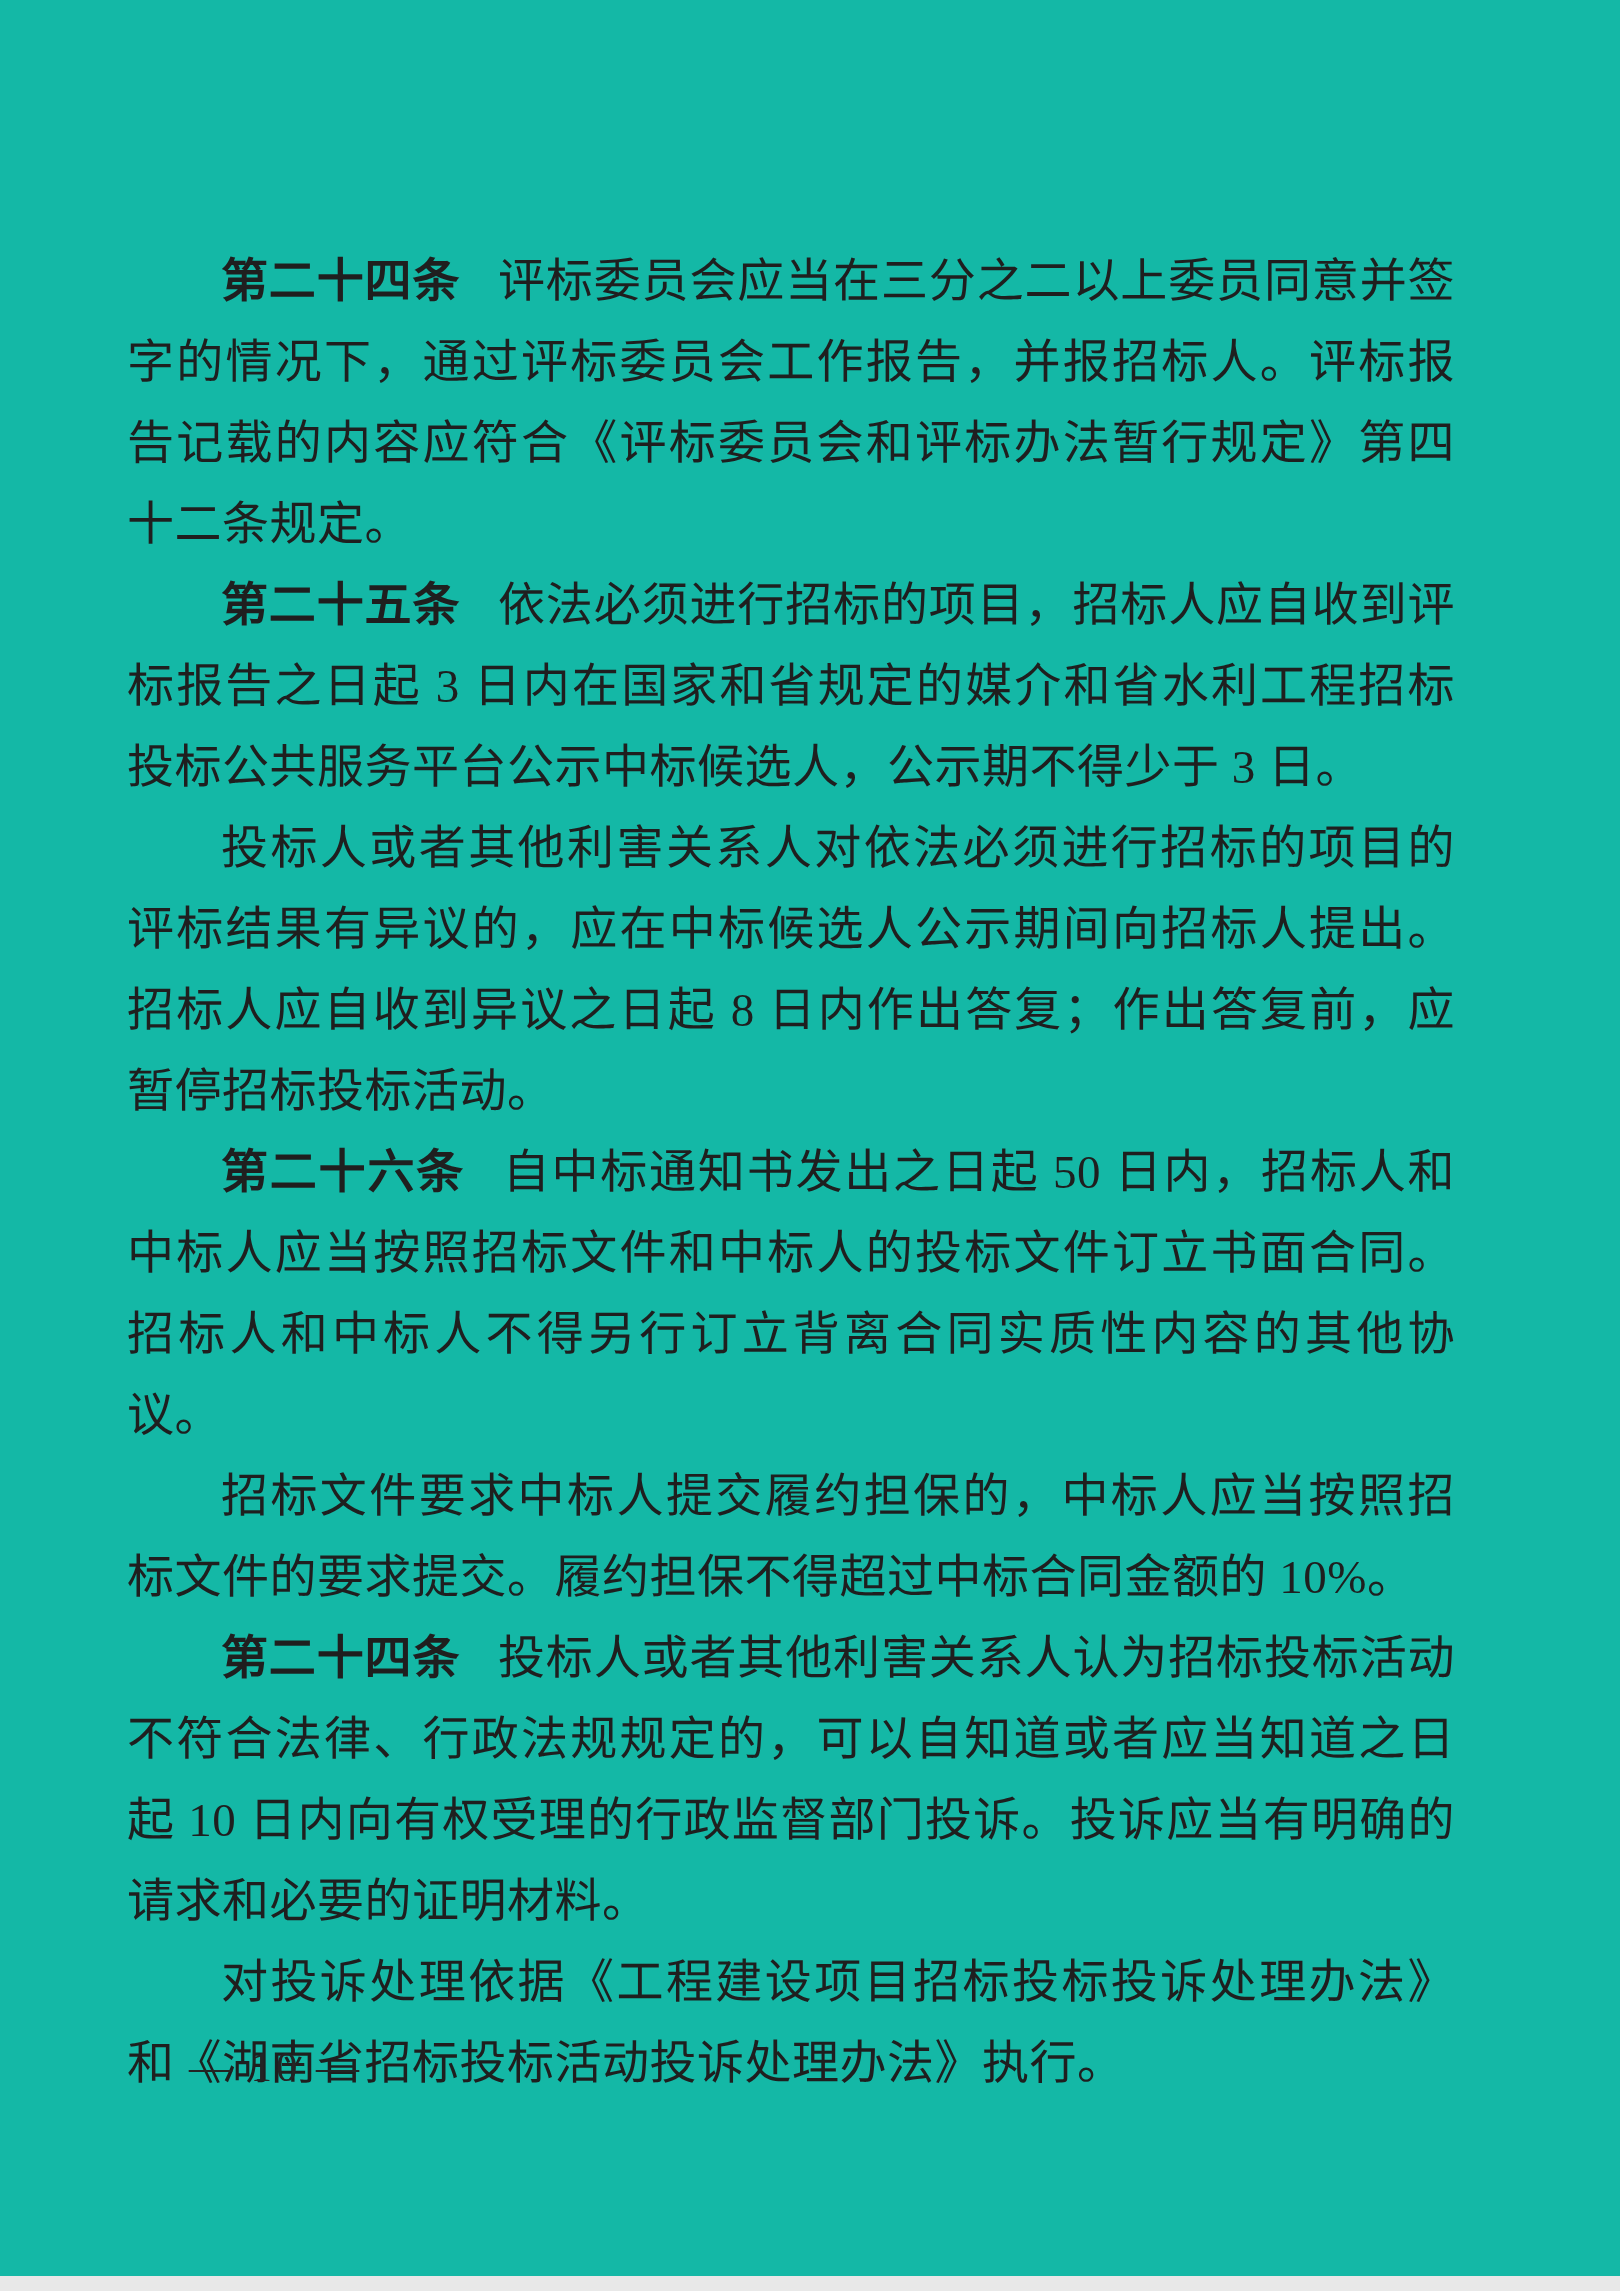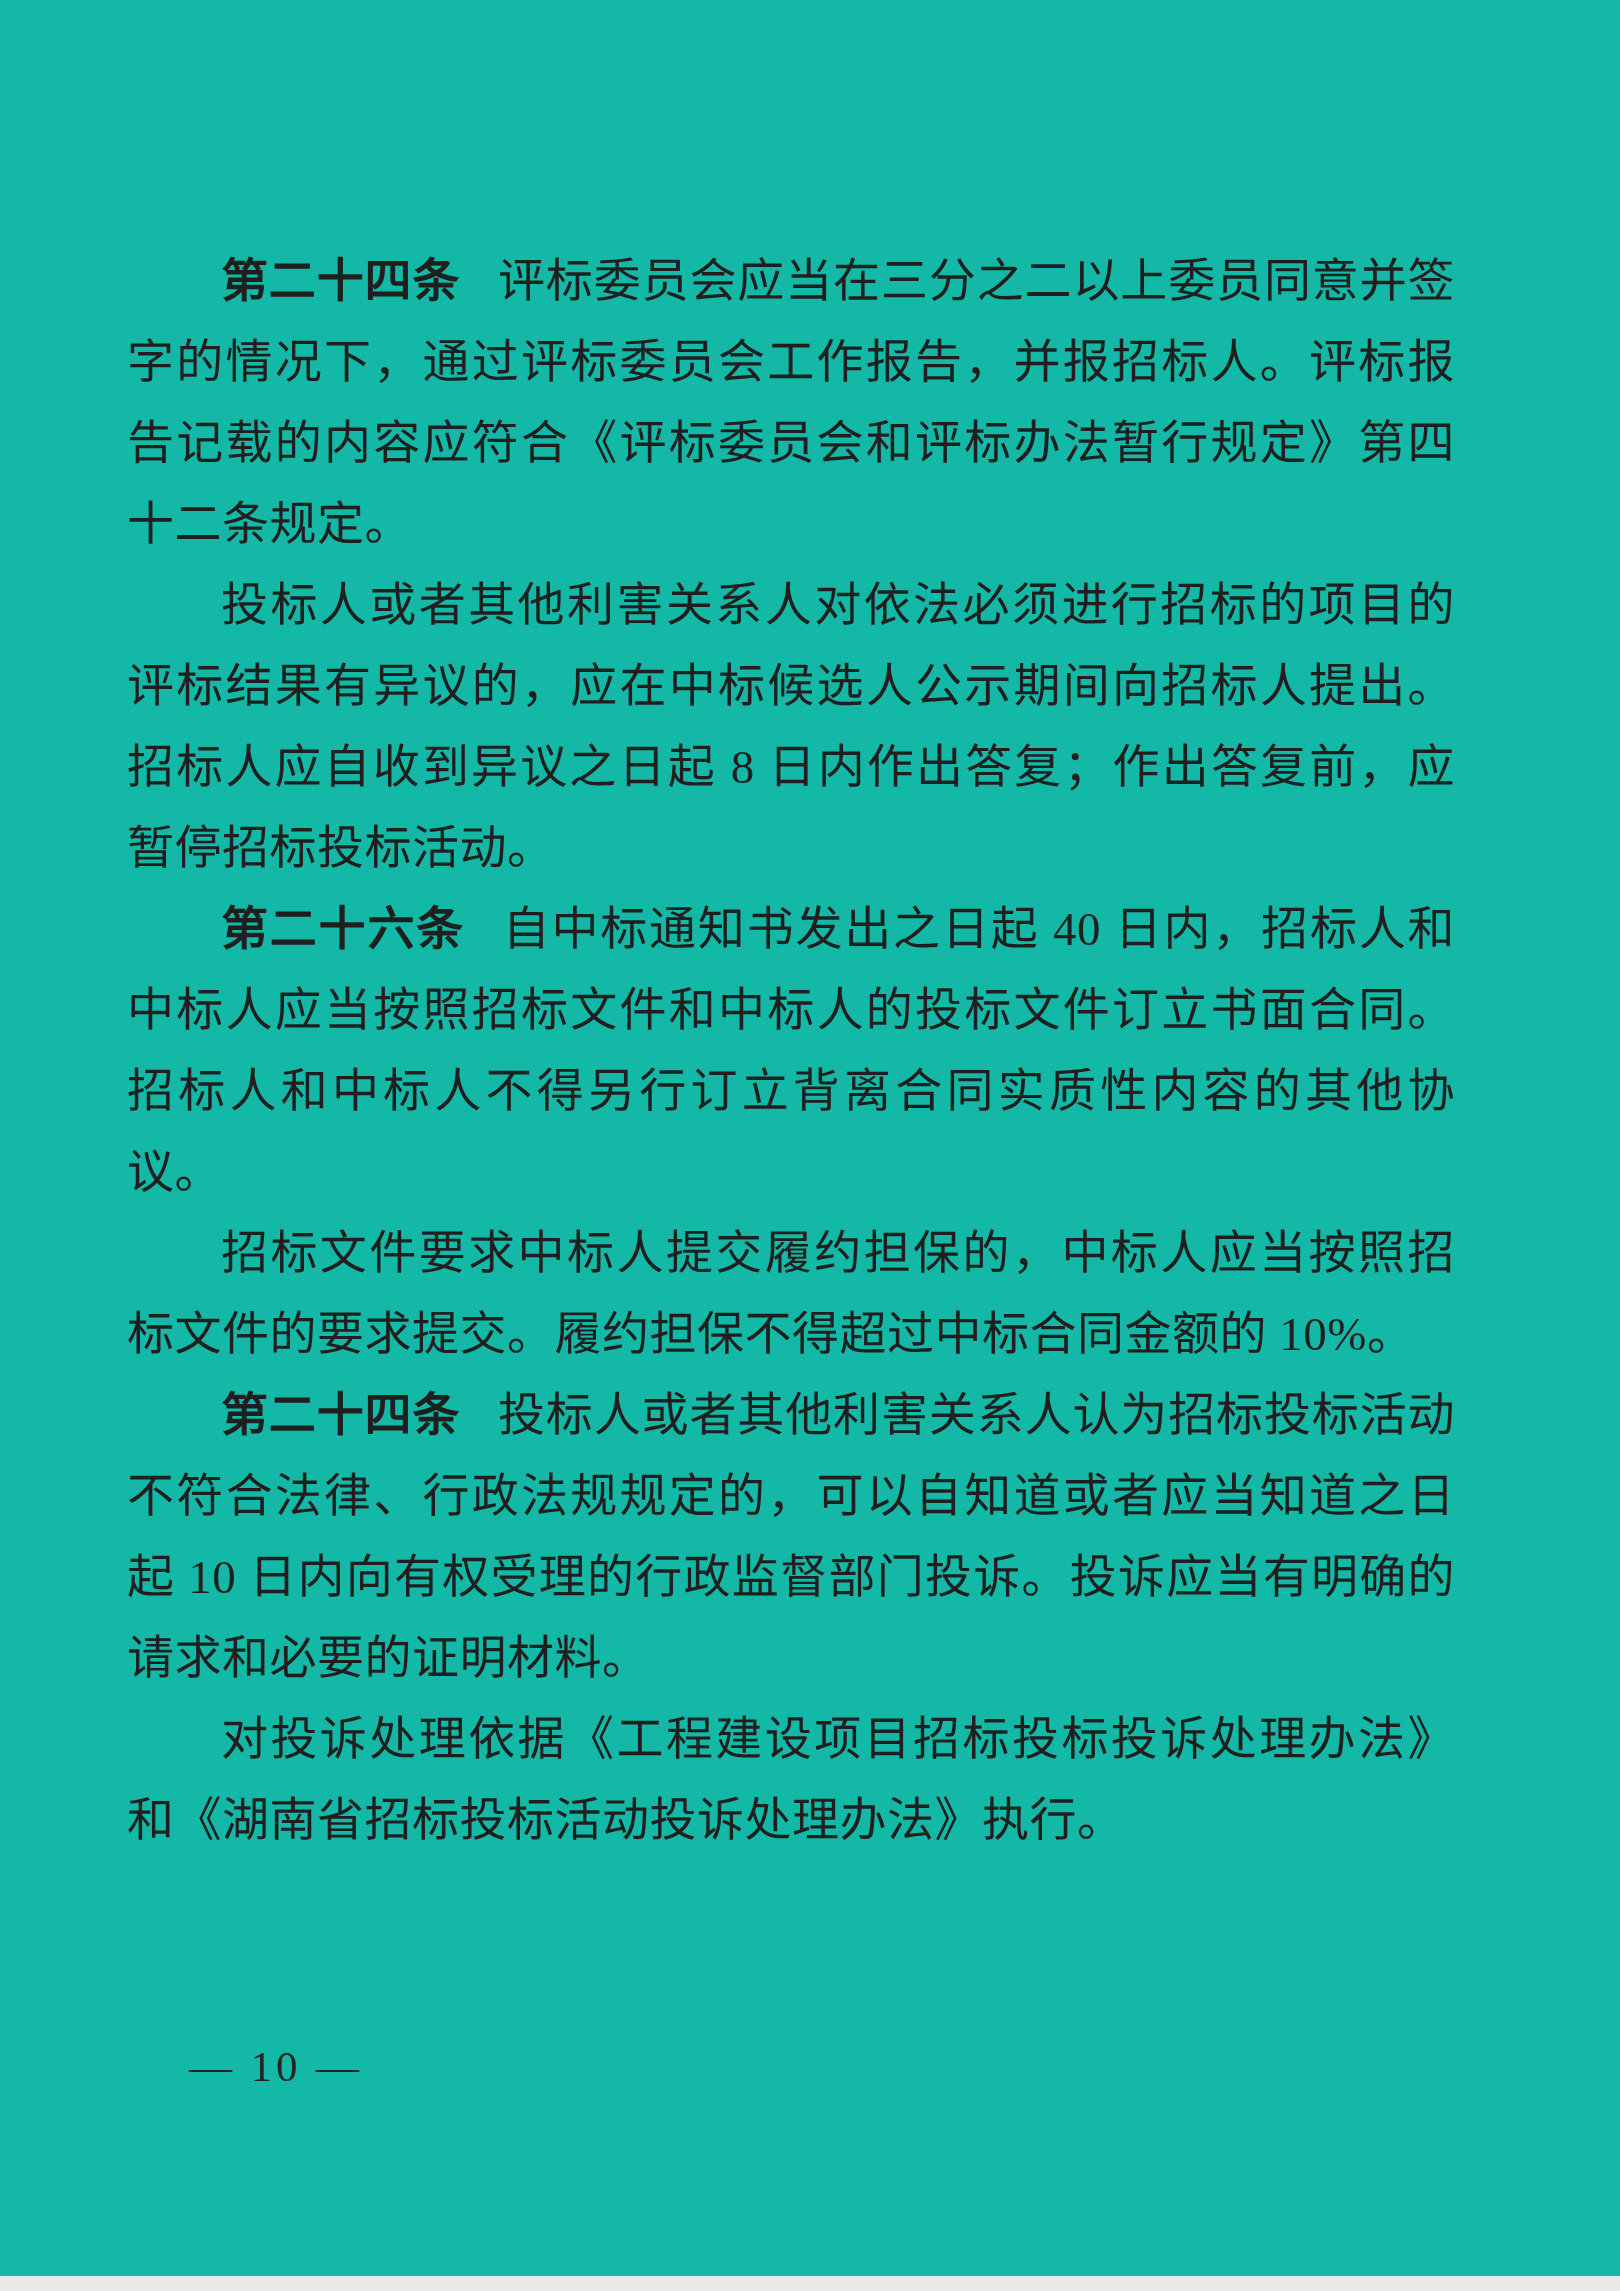--- a/index.html
+++ b/index.html
@@ -53,24 +53,25 @@
   }
 </style>
 </head>
 <body>
 
 <div class="page">
   <div class="content">
 
     <p class="para"><span class="article-heading">第二十四条</span><span>评标委员会应当在三分之二以上委员同意并签字的情况下，通过评标委员会工作报告，并报招标人。评标报告记载的内容应符合《评标委员会和评标办法暂行规定》第四十二条规定。</span></p>
 
+    <p class="para"><span class="article-heading">第二十五条</span><span>依法必须进行招标的项目，招标人应自收到评标报告之日起 3 日内在国家和省规定的媒介和省水利工程招标投标公共服务平台公示中标候选人，公示期不得少于 3 日。</span></p>
 
     <p class="para"><span>投标人或者其他利害关系人对依法必须进行招标的项目的评标结果有异议的，应在中标候选人公示期间向招标人提出。招标人应自收到异议之日起 8 日内作出答复；作出答复前，应暂停招标投标活动。</span></p>
 
-    <p class="para"><span class="article-heading">第二十六条</span><span>自中标通知书发出之日起 40 日内，招标人和中标人应当按照招标文件和中标人的投标文件订立书面合同。招标人和中标人不得另行订立背离合同实质性内容的其他协议。</span></p>
+    <p class="para"><span class="article-heading">第二十六条</span><span>自中标通知书发出之日起 50 日内，招标人和中标人应当按照招标文件和中标人的投标文件订立书面合同。招标人和中标人不得另行订立背离合同实质性内容的其他协议。</span></p>
 
     <p class="para"><span>招标文件要求中标人提交履约担保的，中标人应当按照招标文件的要求提交。履约担保不得超过中标合同金额的 10%。</span></p>
 
     <p class="para"><span class="article-heading">第二十四条</span><span>投标人或者其他利害关系人认为招标投标活动不符合法律、行政法规规定的，可以自知道或者应当知道之日起 10 日内向有权受理的行政监督部门投诉。投诉应当有明确的请求和必要的证明材料。</span></p>
 
     <p class="para"><span>对投诉处理依据《工程建设项目招标投标投诉处理办法》和《湖南省招标投标活动投诉处理办法》执行。</span></p>
 
   </div>
 
   <div class="footer">

